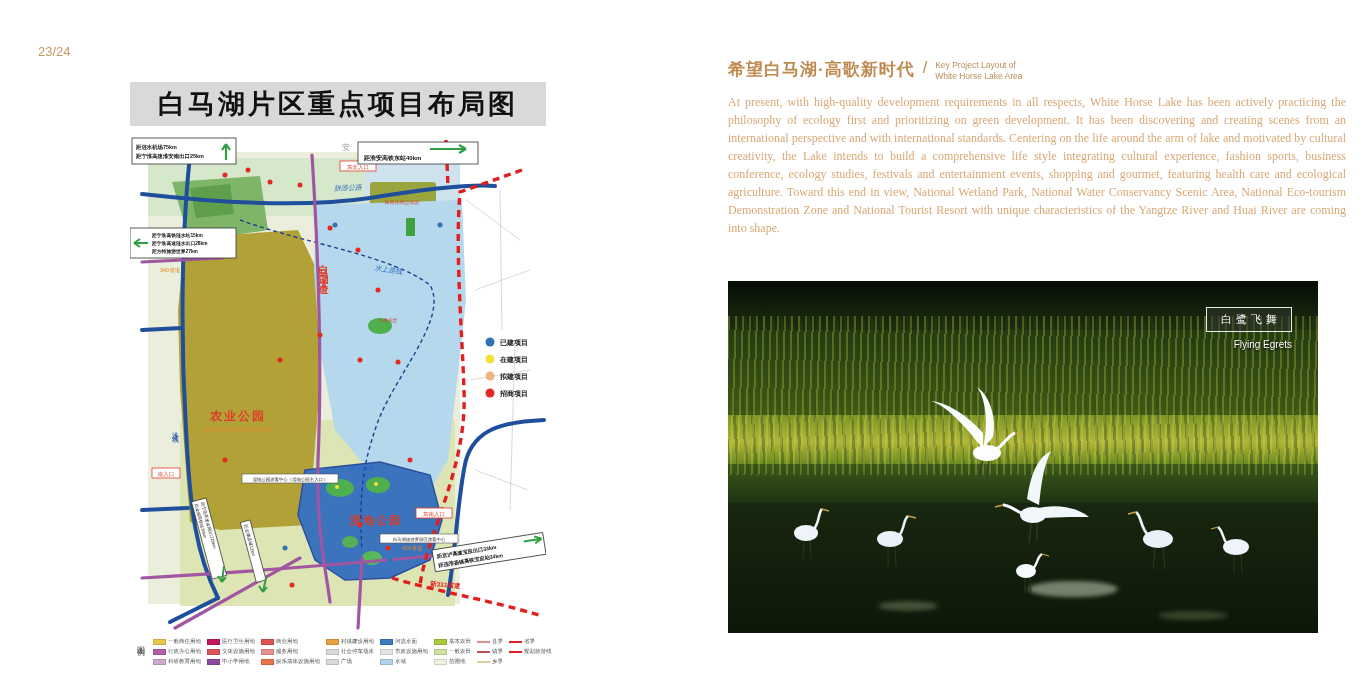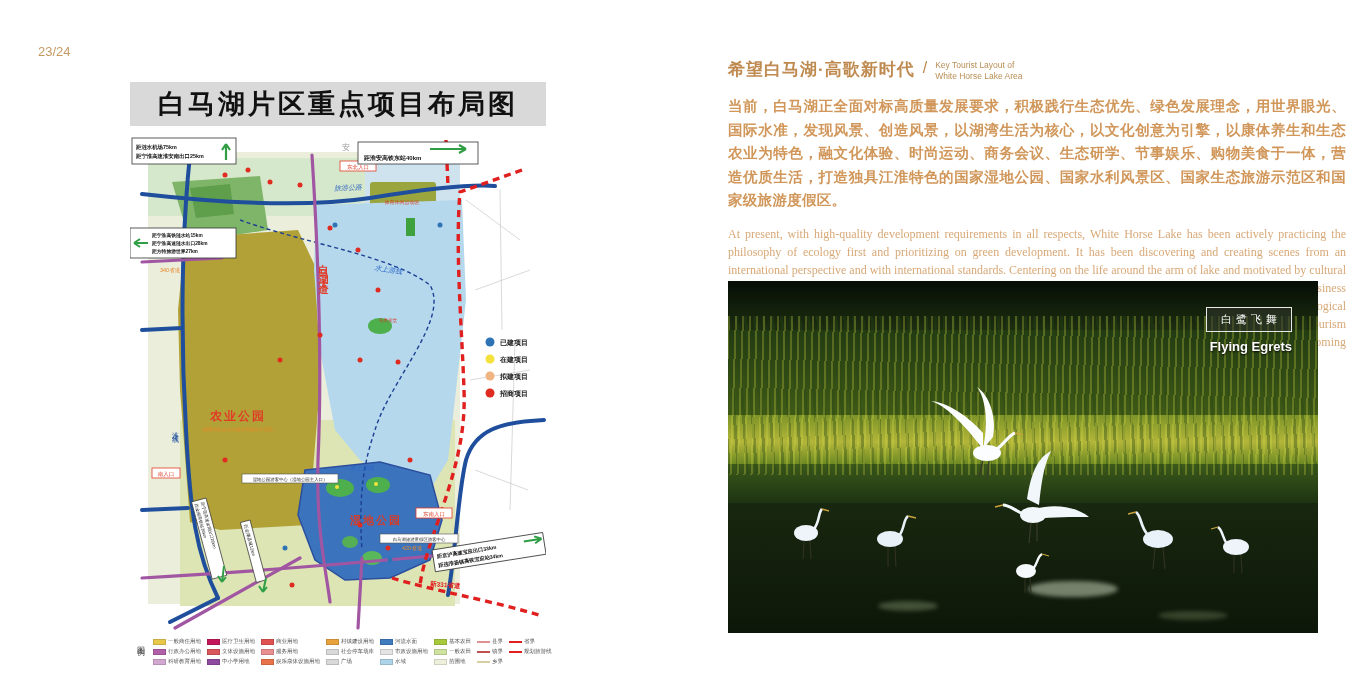--- a/index.html
+++ b/index.html
@@ -66,22 +66,22 @@
      background:repeating-linear-gradient(92deg, rgba(214,220,70,.28) 0 2px, rgba(0,0,0,0) 2px 7px),
                 repeating-linear-gradient(86deg, rgba(40,70,20,.35) 0 3px, rgba(0,0,0,0) 3px 9px); }
   .ph-glint { position:absolute; border-radius:50%; filter:blur(2px); }
   .g1 { left:300px; top:300px; width:90px; height:16px; background:#c9d3bb; opacity:.55; }
   .g2 { left:150px; top:320px; width:60px; height:10px; background:#8fa37a; opacity:.4; }
   .g3 { left:430px; top:330px; width:70px; height:9px;  background:#7e9468; opacity:.35; }
   .egrets { position:absolute; left:0; top:0; }
   .ph-cap-box { position:absolute; right:26px; top:26px; border:1px solid #e8e8e8;
                 background:rgba(50,55,45,.55); color:#fff; font-size:11px; letter-spacing:4px;
                 padding:4px 10px 4px 14px; }
-  .ph-cap-en { position:absolute; right:26px; top:58px; color:#fff; font-weight:bold;
-               font-size:13px; text-shadow:0 1px 2px #000; }
+  .ph-cap-en { position:absolute; right:26px; top:58px; color:#fff; font-weight:normal;
+               font-size:10px; text-shadow:0 1px 2px #000; }
 </style>
 </head>
 <body>
 
 <div class="page">
 
   <div class="page-number">23/24</div>
 
 
   <section class="map-panel">
@@ -374,25 +374,24 @@
           </div>
       </div>
     </div>
   </section>
 
   <section class="article">
     <div class="art-head">
       <span class="art-title">希望白马湖·高歌新时代</span>
       <span class="art-slash">/</span>
       <span class="art-sub">
-        <span>Key Tourist Layout of</span><br>
+        <span>Key Project Layout of</span><br>
         <span>White Horse Lake Area</span>
       </span>
     </div>
-    <p class="para-zh">当前，白马湖正全面对标高质量发展要求，积极践行生态优先、绿色发展理念，用世界眼光、国际水准，发现风景、创造风景，以湖湾生活为核心，以文化创意为引擎，以康体养生和生态农业为特色，融文化体验、时尚运动、商务会议、生态研学、节事娱乐、购物美食于一体，营造优质生活，打造独具江淮特色的国家湿地公园、国家水利风景区、国家生态旅游示范区和国家级旅游度假区。</p>
     <p class="para-en">At present, with high-quality development requirements in all respects, White Horse Lake has been actively practicing the philosophy of ecology first and prioritizing on green development. It has been discovering and creating scenes from an international perspective and with international standards. Centering on the life around the arm of lake and motivated by cultural creativity, the Lake intends to build a comprehensive life style integrating cultural experience, fashion sports, business conference, ecology studies, festivals and entertainment events, shopping and gourmet, featuring health care and ecological agriculture. Toward this end in view, National Wetland Park, National Water Conservancy Scenic Area, National Eco-tourism Demonstration Zone and National Tourist Resort with unique characteristics of the Yangtze River and Huai River are coming into shape.</p>
   </section>
 
   <section class="photo">
     <div class="ph-band ph-top"></div>
     <div class="ph-band ph-grass1"></div>
     <div class="ph-band ph-sun"></div>
     <div class="ph-band ph-grass2"></div>
     <div class="ph-band ph-marsh"></div>
     <div class="ph-streaks"></div>

